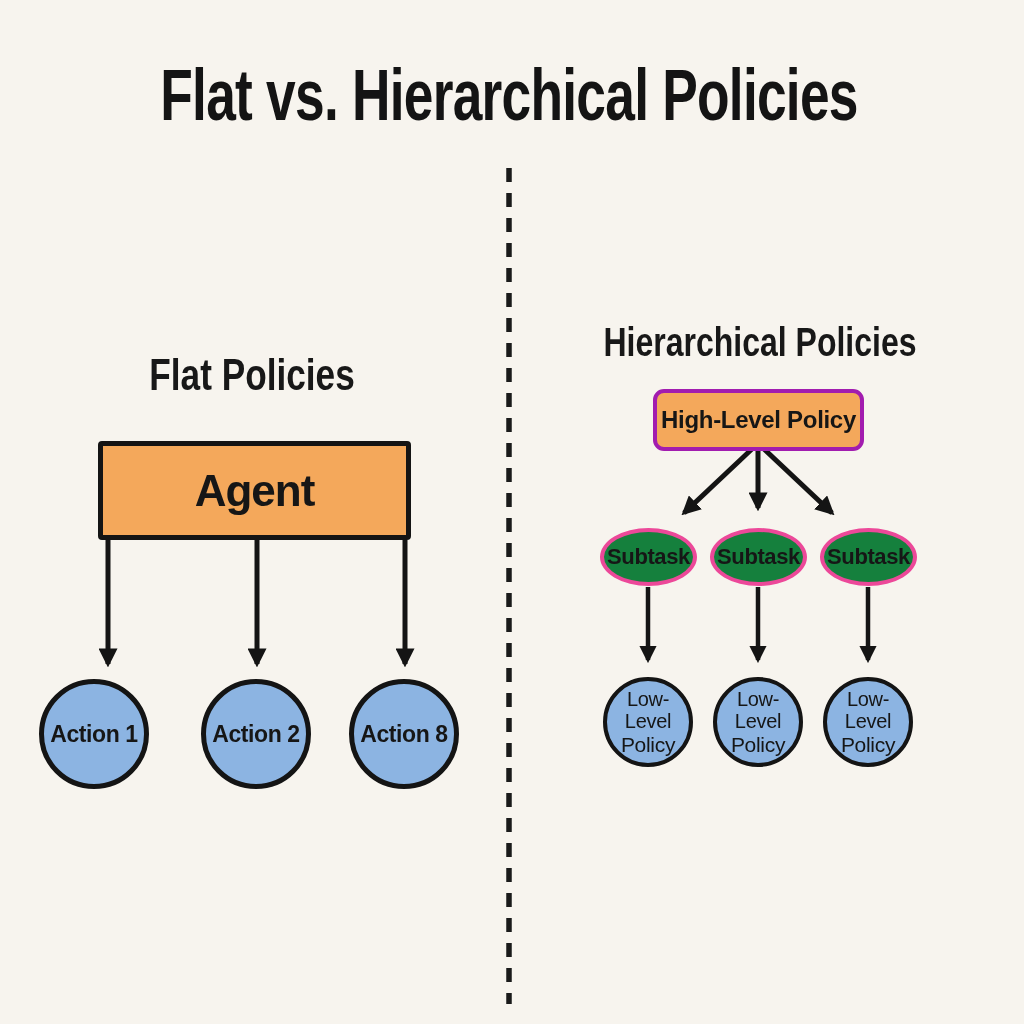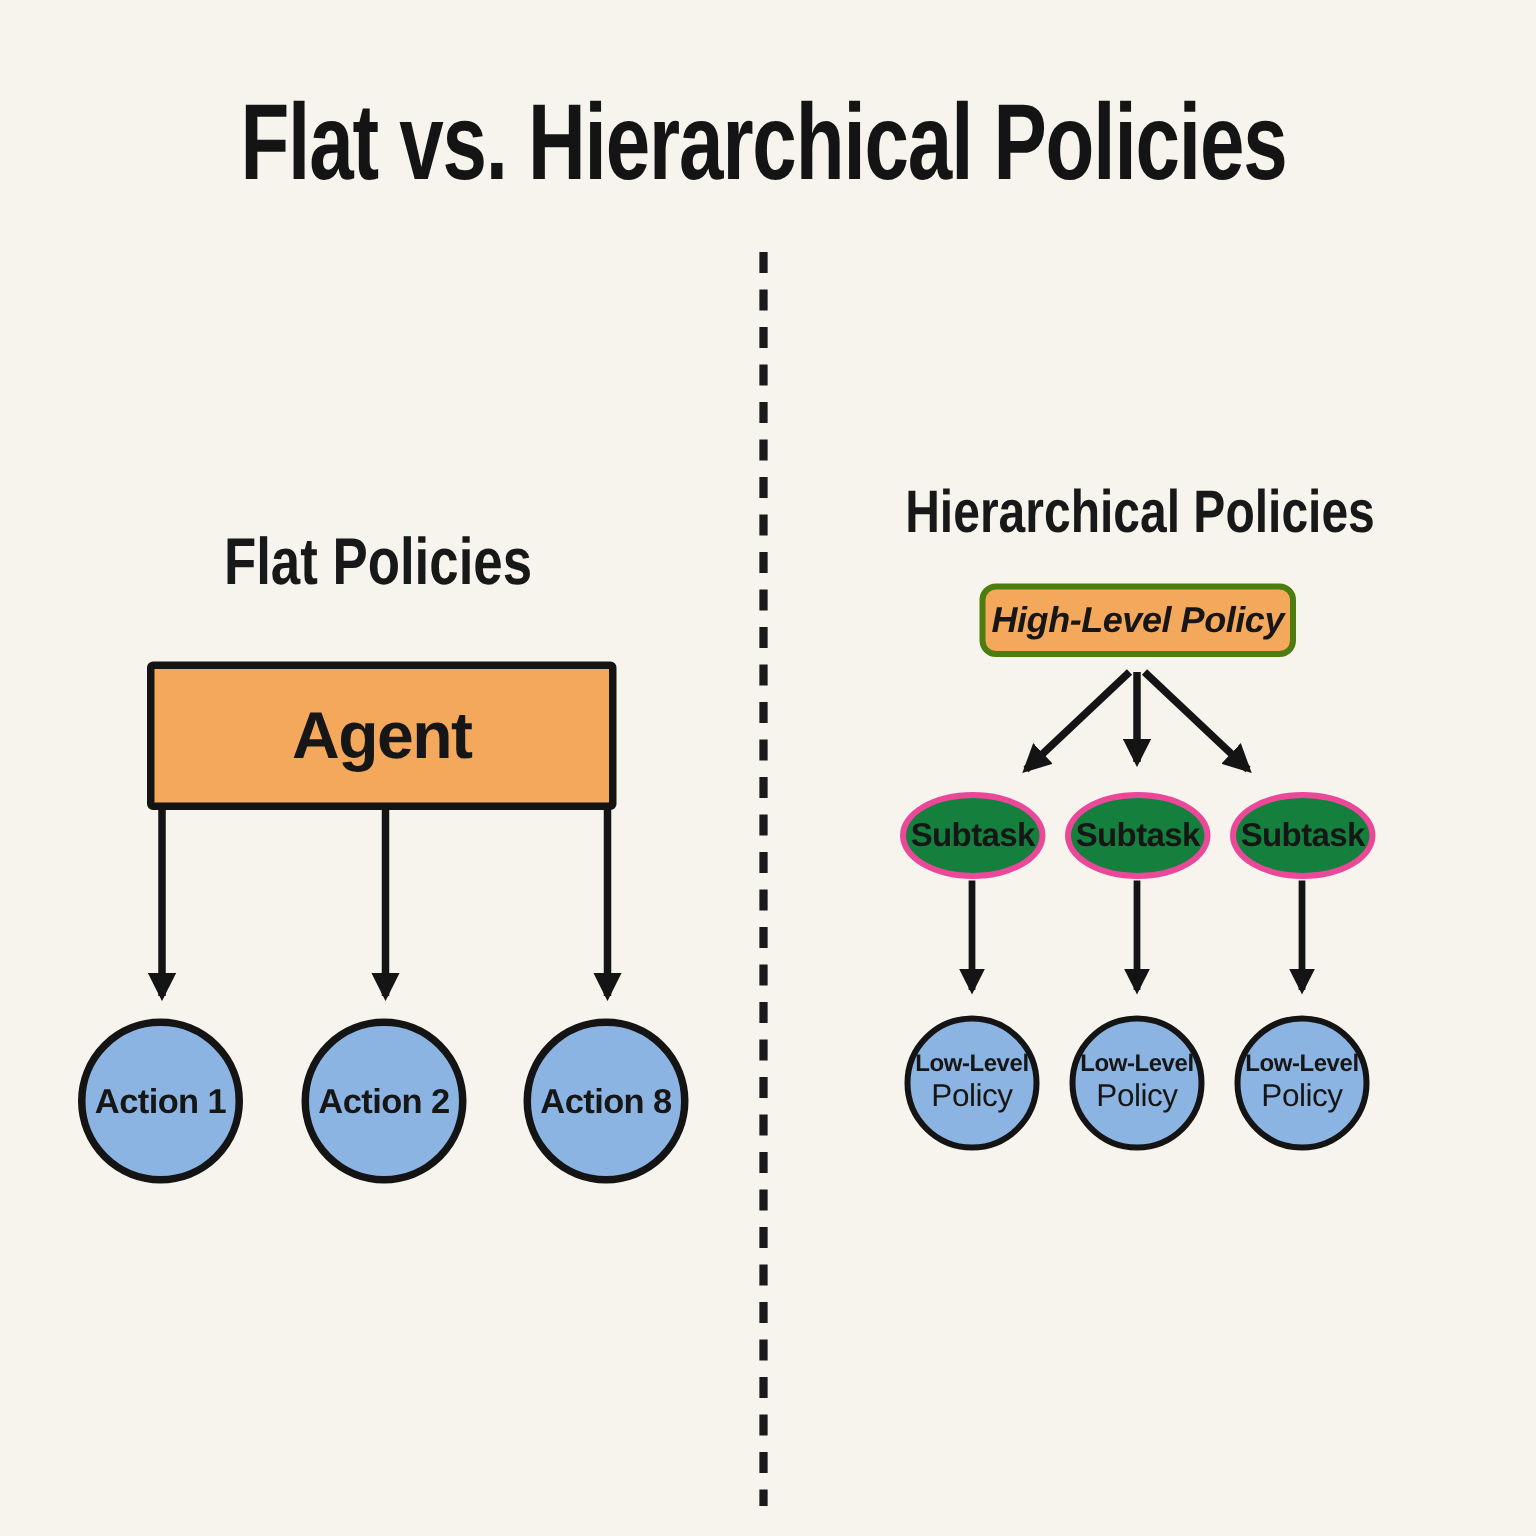--- a/index.html
+++ b/index.html
@@ -69,41 +69,40 @@
     border: 5px solid #141414;
     border-radius: 4px;
     font-size: 44px;
     font-weight: 700;
     letter-spacing: -1px;
   }
   .hl-box {
     left: 653px;
     top: 389px;
     width: 211px;
-    height: 49px;
+    height: 62px;
     background: #f4a85b;
-    border: 4px solid #4d7c0f;
+    border: 4px solid #a21caf;
     border-radius: 11px;
     font-size: 24px;
     font-weight: 600;
     letter-spacing: -0.3px;
-    font-style: italic;
   }
   .action-circle {
     width: 110px;
     height: 110px;
     top: 679px;
     background: #8cb4e2;
     border: 5px solid #141414;
     border-radius: 50%;
     font-size: 23px;
     font-weight: 600;
     letter-spacing: -0.4px;
   }
-  .action-circle.c1 { left: 52px; }
+  .action-circle.c1 { left: 39px; }
   .action-circle.c2 { left: 201px; }
   .action-circle.c3 { left: 349px; }
   .subtask {
     width: 97px;
     height: 58px;
     top: 528px;
     background: #15803d;
     border: 4px solid #ec4899;
     border-radius: 50%;
     font-size: 22px;
@@ -120,22 +119,22 @@
     background: #8cb4e2;
     border: 4px solid #141414;
     border-radius: 50%;
     flex-direction: column;
     line-height: 1.12;
   }
   .low-circle.l1 { left: 603px; }
   .low-circle.l2 { left: 713px; }
   .low-circle.l3 { left: 823px; }
   .low-line1 {
-    font-size: 16px;
-    font-weight: 700;
+    font-size: 20px;
+    font-weight: 400;
     letter-spacing: -0.3px;
   }
   .low-line2 {
     font-size: 21px;
     font-weight: 400;
     letter-spacing: -0.3px;
   }
 </style>
 </head>
 <body>

